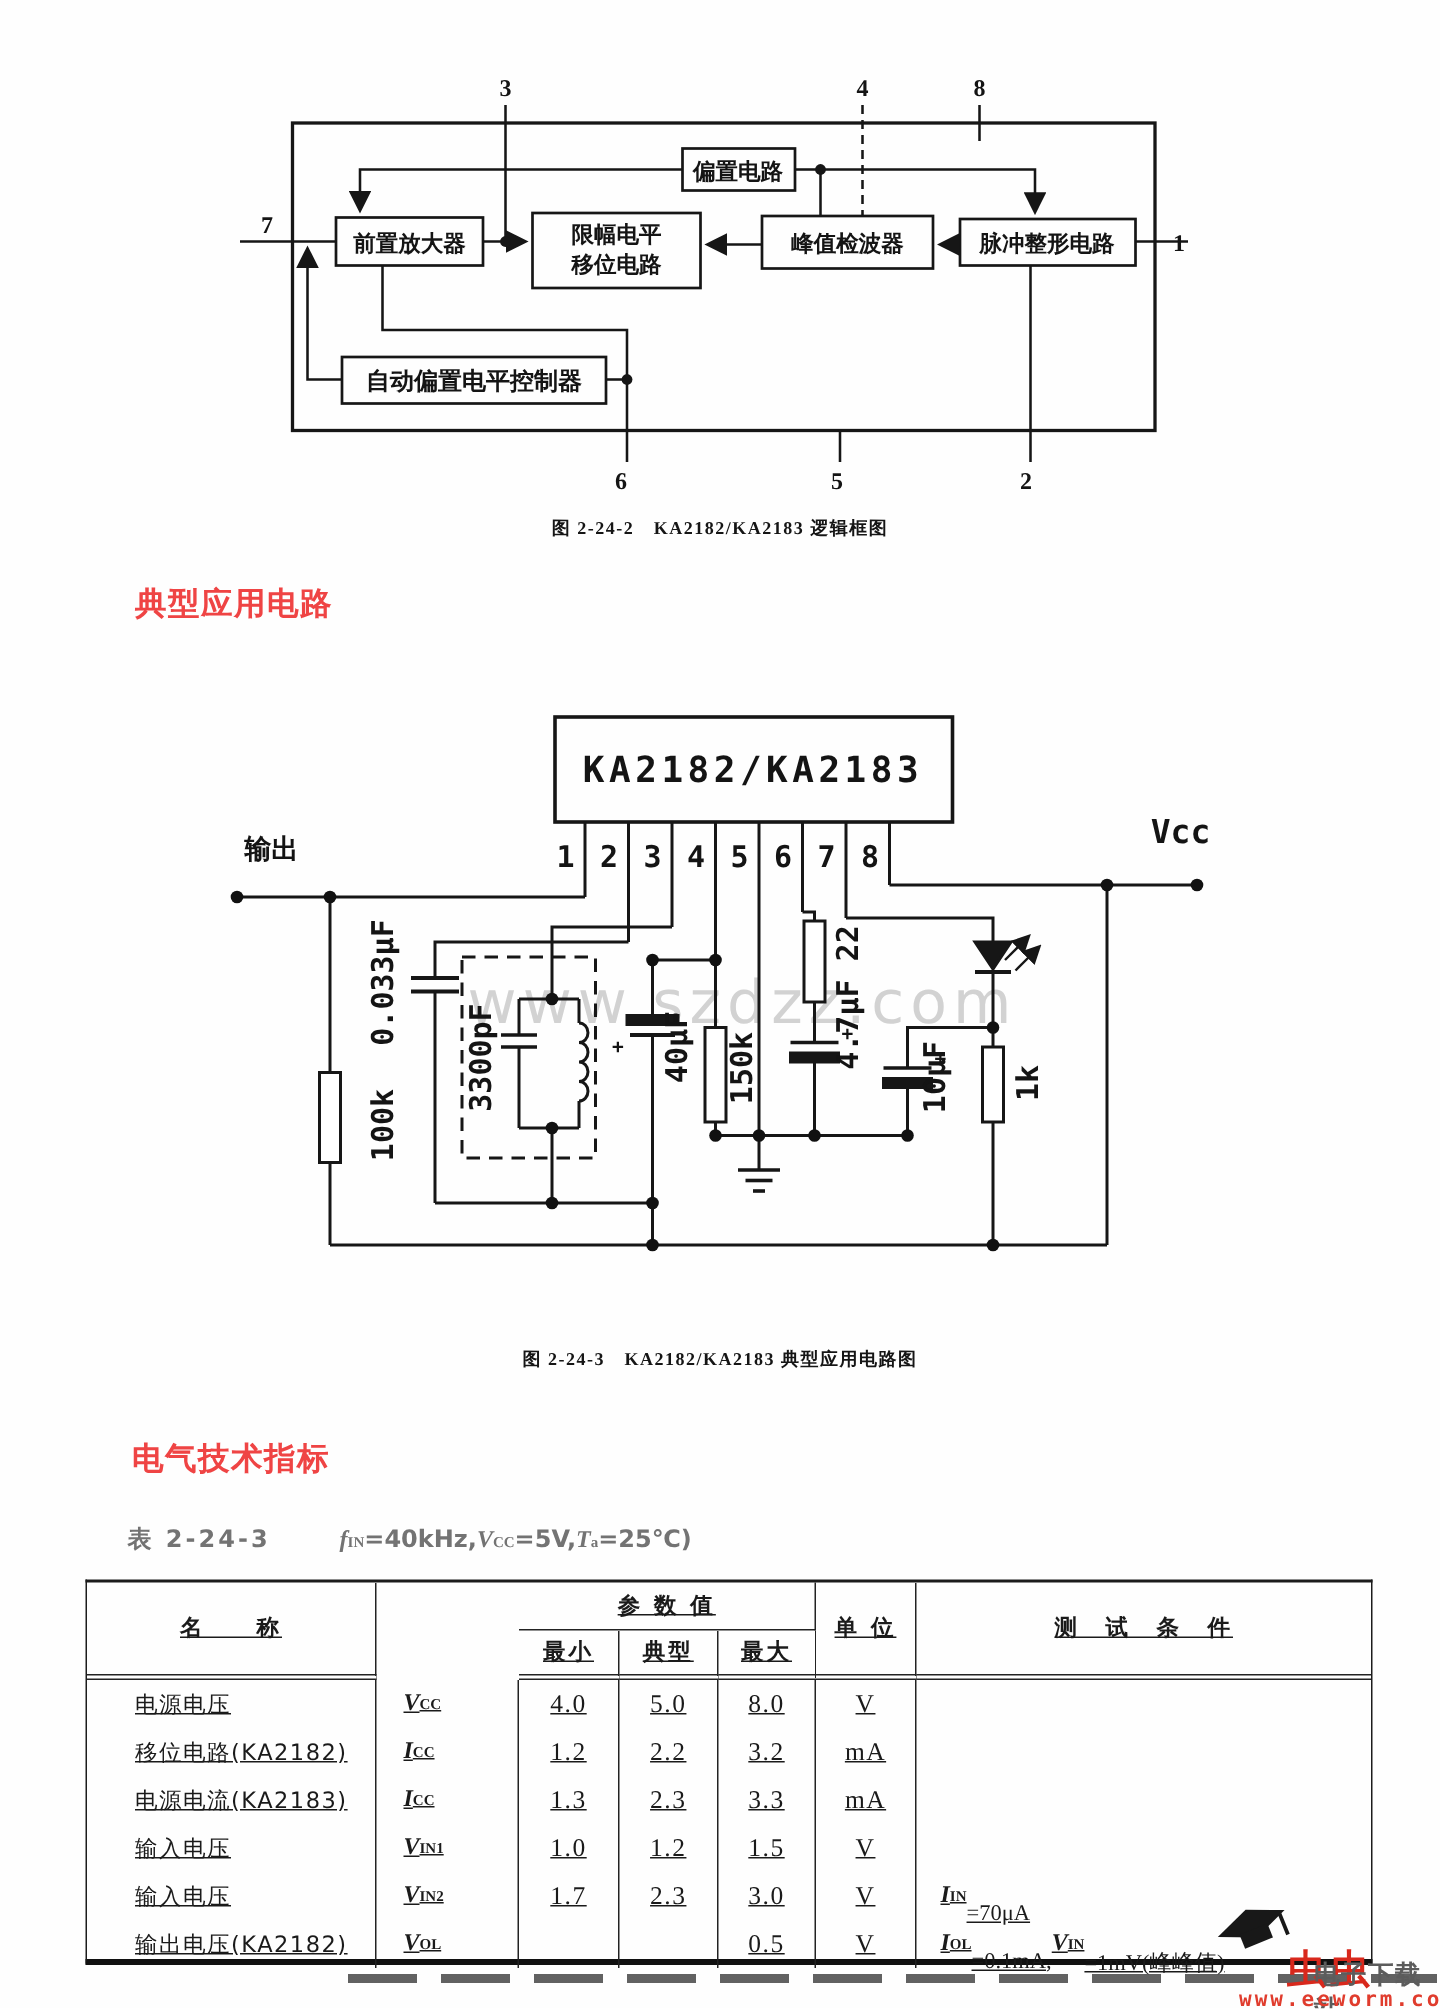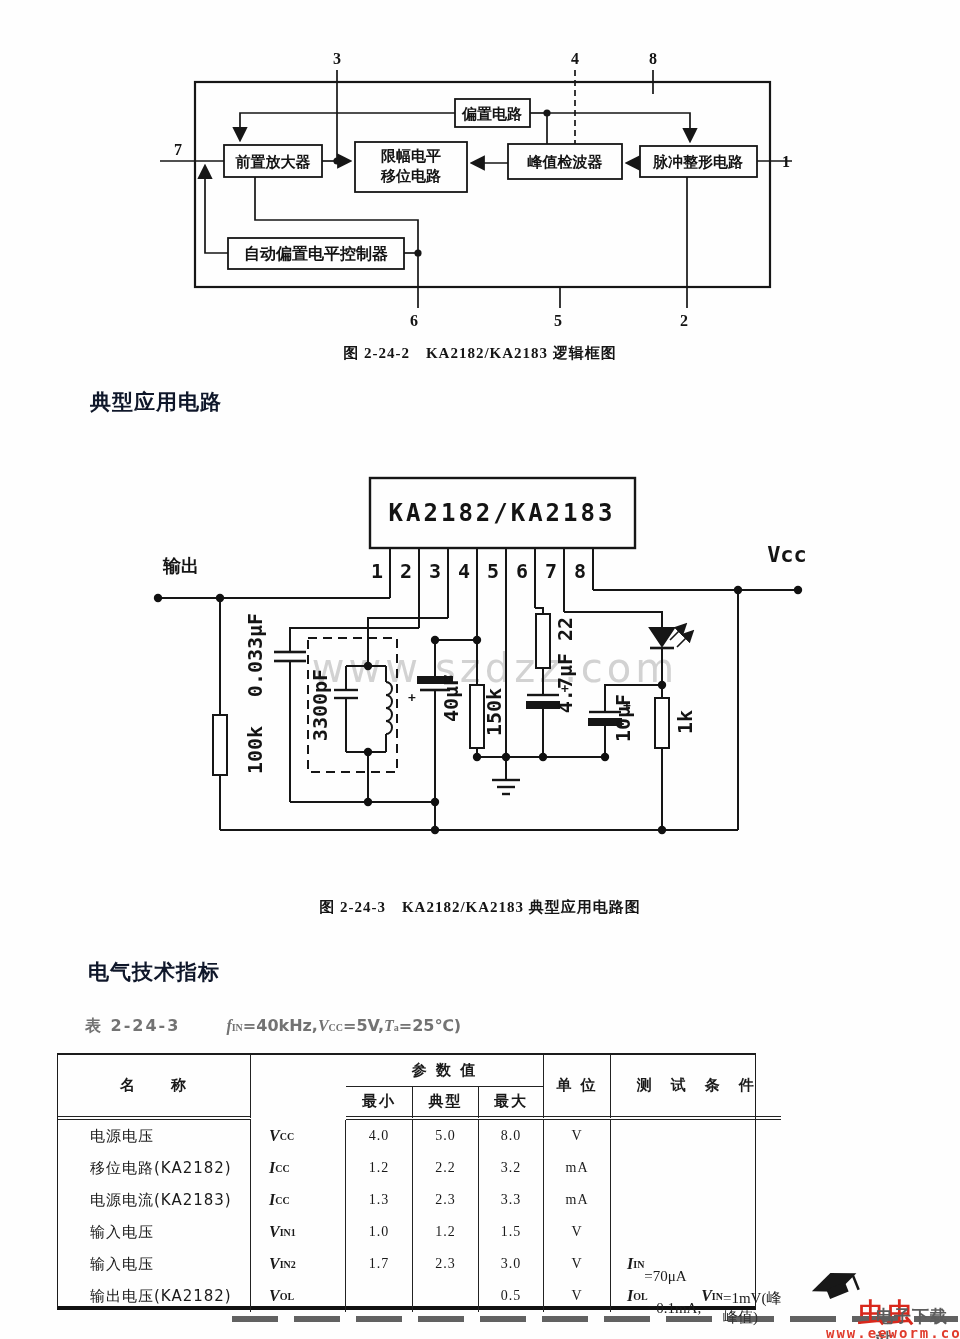--- a/index.html
+++ b/index.html
@@ -3,47 +3,47 @@
 <meta charset="utf-8">
 <style>
   * { margin:0; padding:0; box-sizing:border-box; }
   html,body { background:#ffffff; }
   body { font-family:"DejaVu Sans","Liberation Sans",sans-serif; color:#1a1a1a; }
   #page { position:relative; width:960px; height:1339px; background:#fefefe; overflow:hidden; }
 
   .abs { position:absolute; }
 
   .section-heading { font-size:21px; font-weight:bold; letter-spacing:1px;
-                     font-family:"DejaVu Sans",sans-serif; color:#0f172a; }
-  .fig-caption { width:100%; text-align:center; font-size:15px; font-weight:bold;
+                     font-family:"DejaVu Sans",sans-serif; color:#ef4444; }
+  .fig-caption { width:100%; text-align:center; font-size:12px; font-weight:bold;
                  font-family:"Liberation Serif","DejaVu Serif",serif; color:#151515;
                  letter-spacing:1px; }
 
   svg text { fill:#141414; }
   .cjk-box-label { font-size:15px; font-weight:bold; font-family:"DejaVu Sans",sans-serif; }
   .pin-num { font-size:16px; font-weight:bold; font-family:"Liberation Serif","DejaVu Serif",serif; }
   .mono-label { font-family:"DejaVu Sans Mono","Liberation Mono",monospace; font-weight:bold; }
 
   
-  .spec-table { left:57px; top:1053px; width:699px; height:257px;
+  .spec-table { left:57px; top:1053px; width:858px; height:257px;
       display:grid;
       grid-template-columns:193px 95px 67px 66px 65px 67px 1fr;
       grid-template-rows:32px 33px 32px 32px 32px 32px 32px 32px;
       border-top:2px solid #1c1c1c; border-left:1.5px solid #1c1c1c;
       border-right:1.5px solid #1c1c1c; border-bottom:4px solid #111;
-      font-size:15px; }
+      font-size:15px;text-decoration:underline; }
   .spec-table .cell { border-right:1.5px solid #222; display:flex; align-items:center;
       justify-content:center; font-family:"DejaVu Sans",sans-serif; }
   .spec-table .hdr { font-weight:bold; font-size:15px; letter-spacing:2px; }
   .spec-table .dbl { border-bottom:4px double #222; }
   .spec-table .thin-b { border-bottom:1.5px solid #222; }
   .spec-table .no-r { border-right:none; }
   .spec-table .name-cell { justify-content:flex-start; padding-left:8px; letter-spacing:1px;margin-left:24px; }
   .spec-table .sym-cell { justify-content:flex-start; padding-left:18px; }
-  .spec-table .num { font-family:"Liberation Serif","DejaVu Serif",serif; font-size:14px; letter-spacing:1px; }
+  .spec-table .num { font-family:"Liberation Serif","DejaVu Serif",serif; font-size:17px; letter-spacing:1px; }
   .spec-table .cond-cell { justify-content:flex-start; padding-left:16px; }
   .sym-base { font-style:italic; font-weight:bold; font-family:"Liberation Serif","DejaVu Serif",serif; font-size:16px; }
   .sym-sub { font-size:10px; font-weight:bold; font-family:"Liberation Serif","DejaVu Serif",serif;
              vertical-align:-4px; letter-spacing:0; }
   .cond-txt { font-family:"Liberation Serif","DejaVu Serif",serif; font-size:15px;margin-top:24px; }
 
   .table-title { left:85px; top:1016px; width:870px; font-size:16px; font-weight:bold;
       font-family:"DejaVu Sans",sans-serif; display:flex; align-items:baseline; color:#737373; }
   .table-title .tno { margin-right:46px; letter-spacing:2px; }
 

